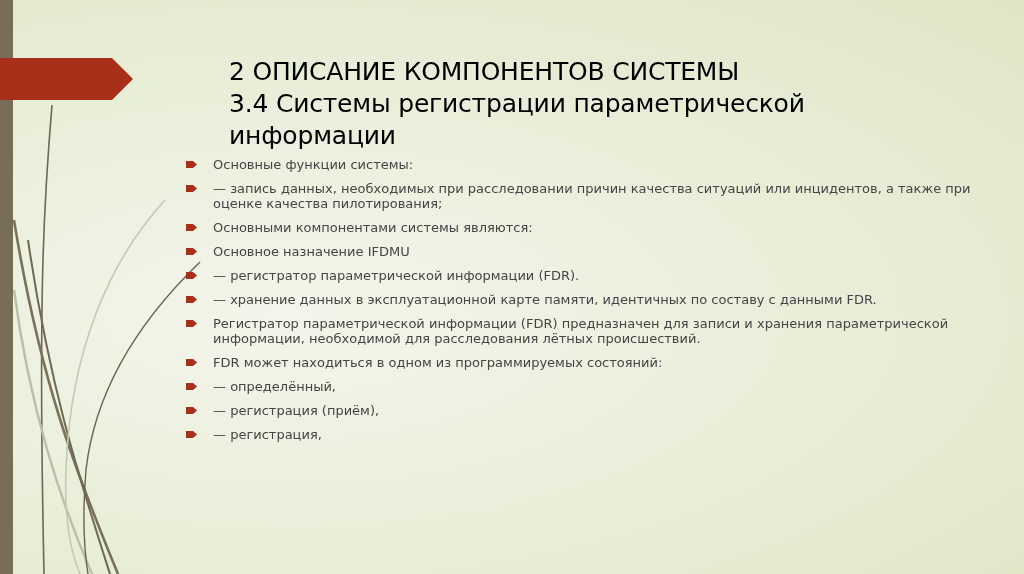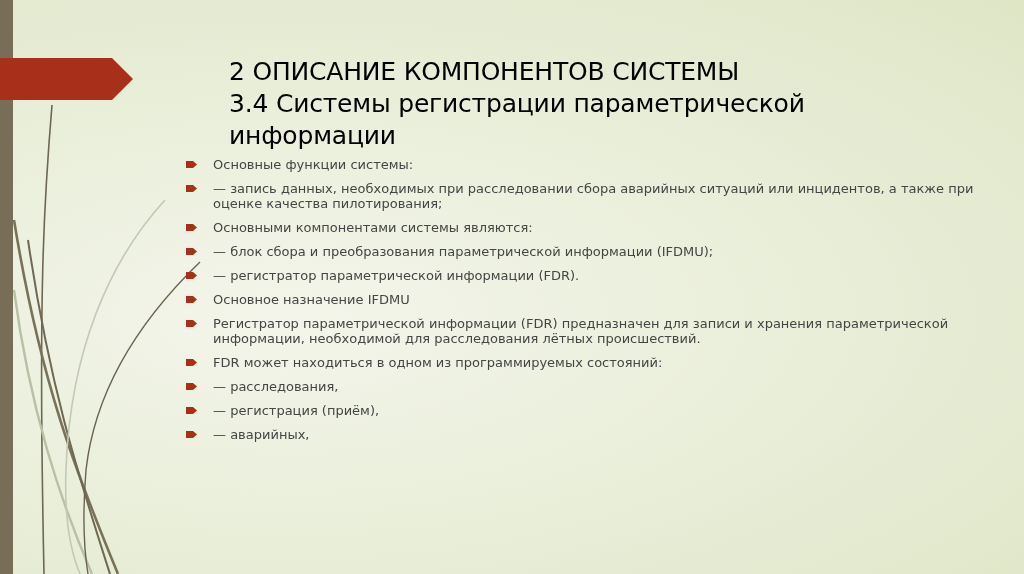--- a/index.html
+++ b/index.html
@@ -68,69 +68,69 @@
   <li>
     <svg class="bullet" viewBox="0 0 11 7">
         <polygon points="0,0 7,0 11,3.5 7,7 0,7" fill="#a8301a"></polygon>
       </svg>
     <span class="txt">Основные функции системы:</span>
   </li>
   <li>
     <svg class="bullet" viewBox="0 0 11 7">
         <polygon points="0,0 7,0 11,3.5 7,7 0,7" fill="#a8301a"></polygon>
       </svg>
-    <span class="txt"> — запись данных, необходимых при расследовании сбора аварийных ситуаций или инцидентов, а также при оценке качества пилотирования;</span>
+    <span class="txt"> — запись данных, необходимых при расследовании причин качества ситуаций или инцидентов, а также при оценке качества пилотирования;</span>
   </li>
   <li>
     <svg class="bullet" viewBox="0 0 11 7">
         <polygon points="0,0 7,0 11,3.5 7,7 0,7" fill="#a8301a"></polygon>
       </svg>
     <span class="txt">Основными компонентами системы являются:</span>
   </li>
   <li>
     <svg class="bullet" viewBox="0 0 11 7">
         <polygon points="0,0 7,0 11,3.5 7,7 0,7" fill="#a8301a"></polygon>
       </svg>
-    <span class="txt"> — блок сбора и преобразования параметрической информации (IFDMU);</span>
+    <span class="txt">Основное назначение IFDMU</span>
   </li>
   <li>
     <svg class="bullet" viewBox="0 0 11 7">
         <polygon points="0,0 7,0 11,3.5 7,7 0,7" fill="#a8301a"></polygon>
       </svg>
     <span class="txt">— регистратор параметрической информации (FDR).</span>
   </li>
   <li>
     <svg class="bullet" viewBox="0 0 11 7">
         <polygon points="0,0 7,0 11,3.5 7,7 0,7" fill="#a8301a"></polygon>
       </svg>
-    <span class="txt">Основное назначение IFDMU</span>
+    <span class="txt">— хранение данных в эксплуатационной карте памяти, идентичных по составу с данными FDR.</span>
   </li>
   <li>
     <svg class="bullet" viewBox="0 0 11 7">
         <polygon points="0,0 7,0 11,3.5 7,7 0,7" fill="#a8301a"></polygon>
       </svg>
     <span class="txt">Регистратор параметрической информации (FDR) предназначен для записи и хранения параметрической информации, необходимой для расследования лётных происшествий.</span>
   </li>
   <li>
     <svg class="bullet" viewBox="0 0 11 7">
         <polygon points="0,0 7,0 11,3.5 7,7 0,7" fill="#a8301a"></polygon>
       </svg>
     <span class="txt">FDR может находиться в одном из программируемых состояний:</span>
   </li>
   <li>
     <svg class="bullet" viewBox="0 0 11 7">
         <polygon points="0,0 7,0 11,3.5 7,7 0,7" fill="#a8301a"></polygon>
       </svg>
-    <span class="txt">— расследования,</span>
+    <span class="txt">— определённый,</span>
   </li>
   <li>
     <svg class="bullet" viewBox="0 0 11 7">
         <polygon points="0,0 7,0 11,3.5 7,7 0,7" fill="#a8301a"></polygon>
       </svg>
     <span class="txt">— регистрация (приём),</span>
   </li>
   <li>
     <svg class="bullet" viewBox="0 0 11 7">
         <polygon points="0,0 7,0 11,3.5 7,7 0,7" fill="#a8301a"></polygon>
       </svg>
-    <span class="txt">— аварийных,</span>
+    <span class="txt">— регистрация,</span>
   </li>
 </ul>
 
 </body></html>

